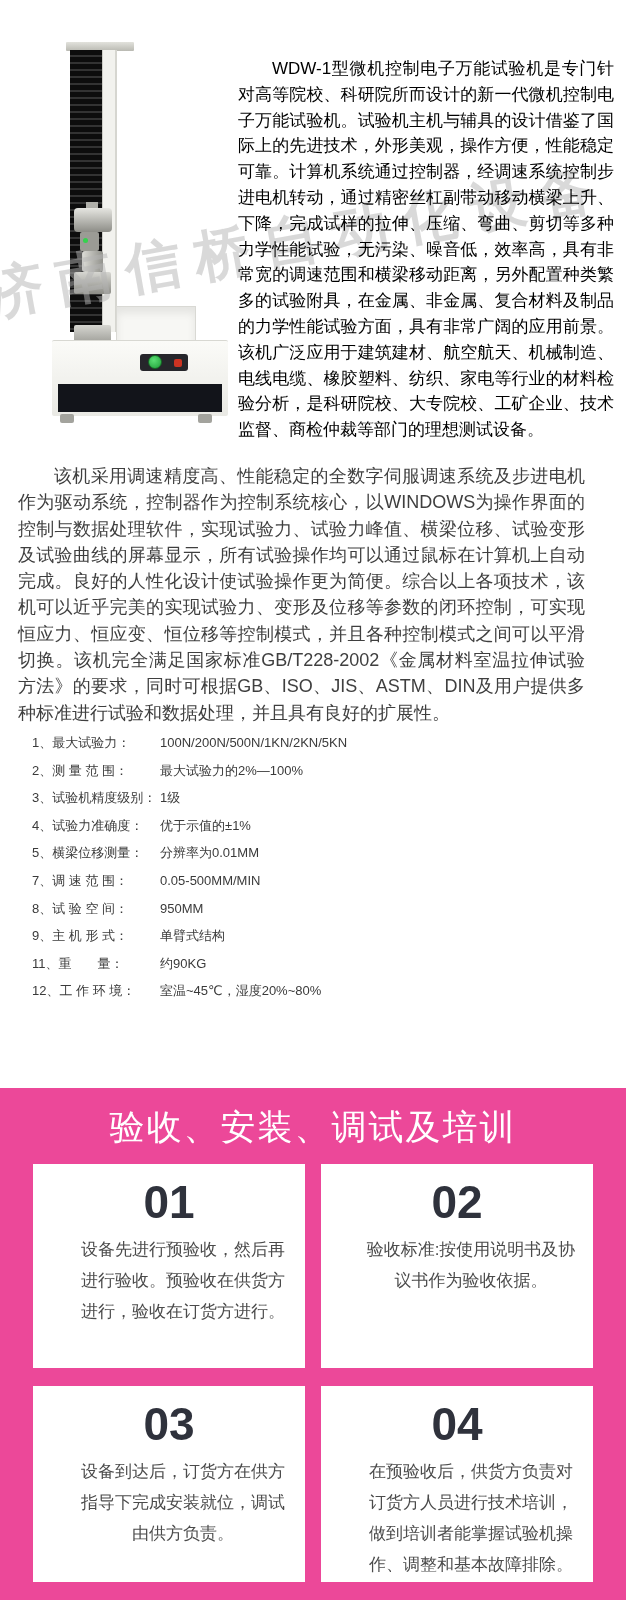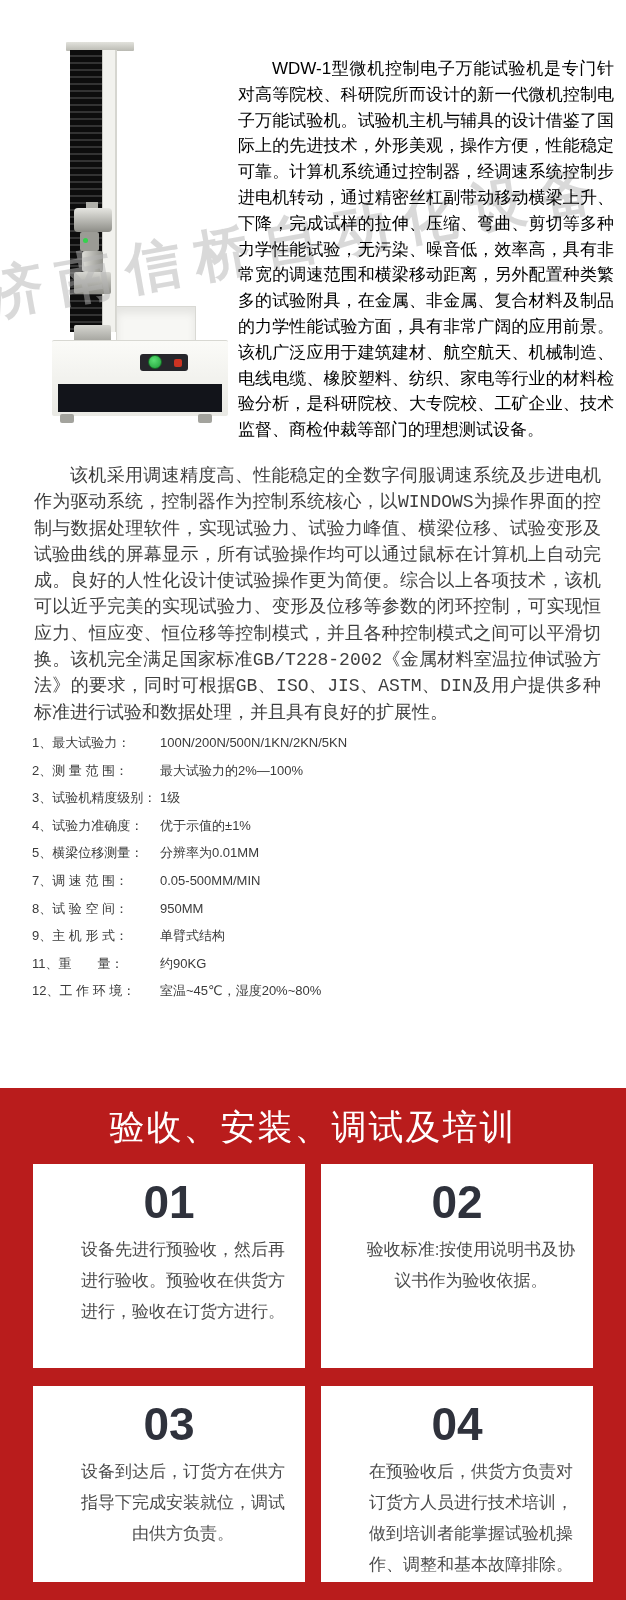--- a/index.html
+++ b/index.html
@@ -11,23 +11,23 @@
     color:#3d3d3d;
   }
 
   
   .intro-text {
     position:absolute; left:238px; top:56px; width:376px;
     font-size:17px; line-height:25.8px; text-align:justify;
     text-indent:2em; color:#000000; z-index:4;
   }
   .features-text {
-    position:absolute; left:34px; top:463px; width:567px;
+    position:absolute; left:18px; top:463px; width:567px;
     font-size:18px; line-height:26.3px; text-align:justify;
-    text-indent:2em; color:#3f3f3f; z-index:4;font-family:Liberation Mono, monospace;
+    text-indent:2em; color:#3f3f3f; z-index:4;
   }
 
   
   .watermark {
     position:absolute; left:-12px; top:258px; width:780px;
     font-size:56px; font-weight:700; letter-spacing:14px;
     color:#b5b5b5; opacity:.5; white-space:nowrap;
     transform:rotate(-10deg); transform-origin:0 50%;
     z-index:3; pointer-events:none;
   }
@@ -64,21 +64,21 @@
   .specs {
     position:absolute; left:32px; top:729px; width:570px;
     list-style:none; font-size:13px; color:#3a3a3a; z-index:4;
   }
   .specs li { line-height:27.6px; white-space:nowrap; }
   .spec-label { display:inline-block; min-width:128px; }
 
   
   .service {
     position:absolute; left:0; top:1088px; width:626px; height:512px;
-    background:#b91c1c;
+    background:#ec4899;
   }
   .service-title {
     margin-top:16px; text-align:center; color:#ffffff;
     font-size:35px; font-weight:400; letter-spacing:2px;
   }
   .cards {
     position:absolute; left:33px; top:76px; width:612px;
     display:grid; grid-template-columns:272px 272px;
     grid-template-rows:204px 196px; column-gap:16px; row-gap:18px;
   }

